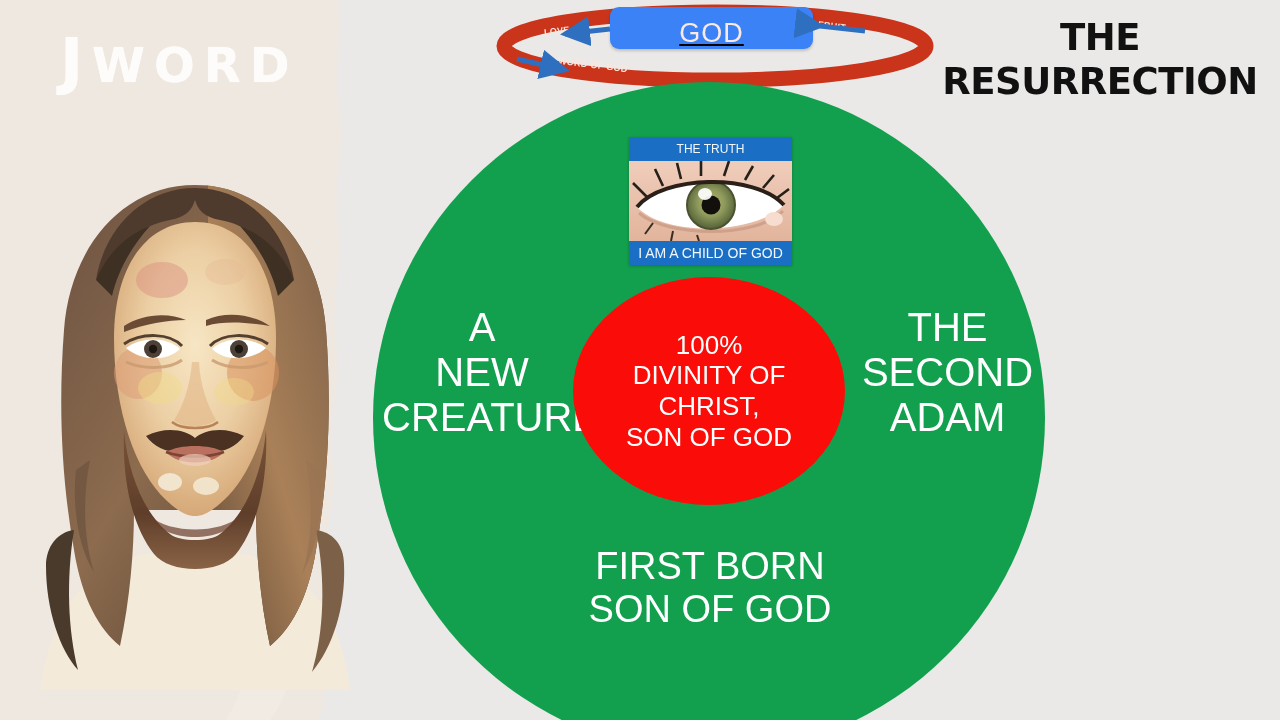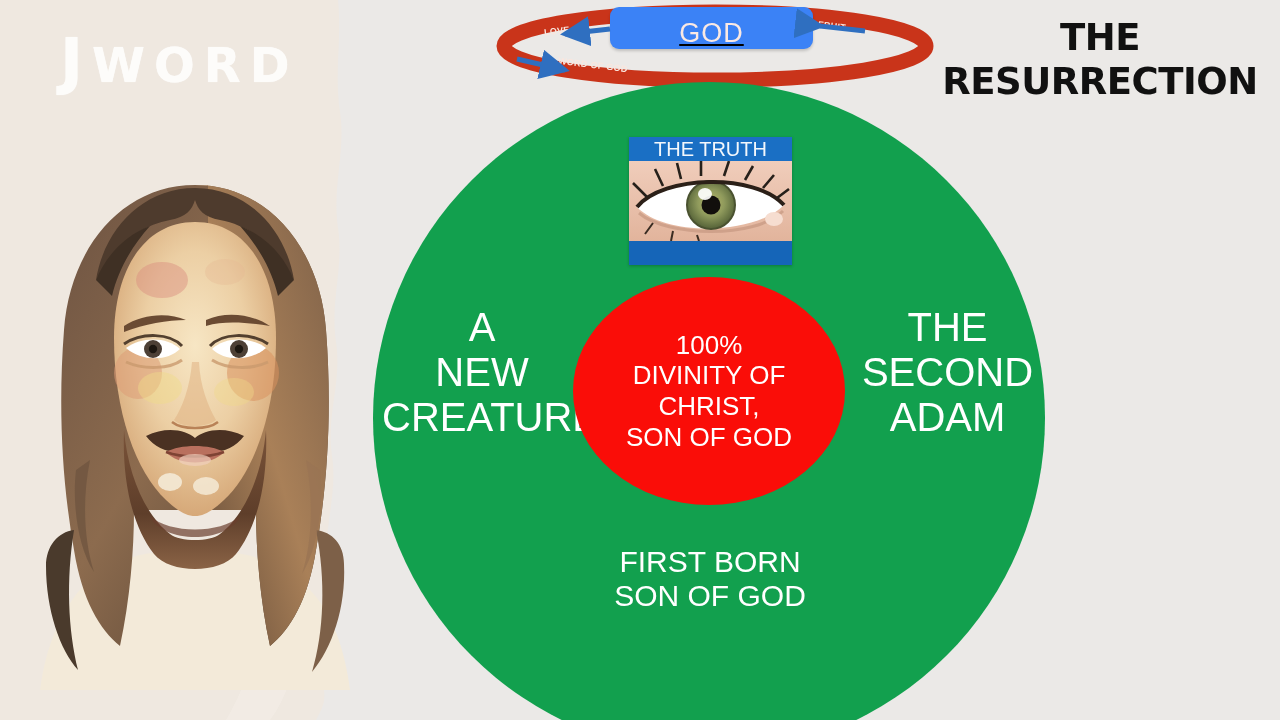--- a/index.html
+++ b/index.html
@@ -119,21 +119,21 @@
   .lbl-left {
     left: 382px; top: 305px; width: 200px;
     font-size: 40px;
   }
   .lbl-right {
     left: 845px; top: 305px; width: 205px;
     font-size: 40px;
   }
   .lbl-bottom {
     left: 520px; top: 545px; width: 380px;
-    font-size: 30px;
+    font-size: 38px;
   }
 
   
   .truth-card {
     position: absolute;
     left: 629px;
     top: 137px;
     width: 163px;
     height: 128px;
     background: #1565b8;
@@ -142,21 +142,21 @@
   }
   .truth-band {
     position: absolute;
     left: 0; width: 100%;
     background: #1a6fc4;
     color: #f2f7fc;
     text-align: center;
     font-family: "Liberation Sans", sans-serif;
     font-weight: 300;
   }
-  .truth-band.top { top: 0; height: 36px; line-height: 24px; font-size: 20px; }
+  .truth-band.top { top: 0; height: 36px; line-height: 24px; font-size: 12px; }
   .truth-band.bottom { bottom: 0; height: 24px; line-height: 24px; font-size: 14px; }
   .eye-photo {
     position: absolute;
     left: 0; top: 24px;
     width: 163px; height: 80px;
     overflow: hidden;
     background: #f2cdbe;
   }
 
   
@@ -364,20 +364,21 @@
       <circle cx="82" cy="44" r="9.5" fill="#120f0c"></circle>
       <ellipse cx="76" cy="33" rx="7" ry="6" fill="#ffffff" opacity="0.92"></ellipse>
       <path d="M8,46 C34,14 126,12 155,44" fill="none" stroke="#2b2018" stroke-width="4"></path>
       <path d="M18,36 L4,22 M34,25 L26,8 M52,18 L48,2 M72,15 L72,0 M95,15 L100,0
                M116,19 L124,5 M134,27 L145,14 M148,37 L160,28" stroke="#26201a" stroke-width="2.6" fill="none"></path>
       <path d="M10,52 C38,76 126,78 154,50" fill="none" stroke="#c99b85" stroke-width="3" opacity="0.8"></path>
       <path d="M24,62 L16,73 M44,70 L42,80 M68,74 L70,80" stroke="#3a2c22" stroke-width="2" fill="none"></path>
       <ellipse cx="145" cy="58" rx="9" ry="7" fill="#f6ddd0"></ellipse>
     </svg>
 
+    <div class="truth-band bottom">I AM A CHILD OF GOD</div>
   </div>
 
   <div class="red-circle">
     <span class="red-circle-text">100%
 DIVINITY OF
 CHRIST,
 SON OF GOD</span>
   </div>
 
   <div class="resurrection-title">THE

